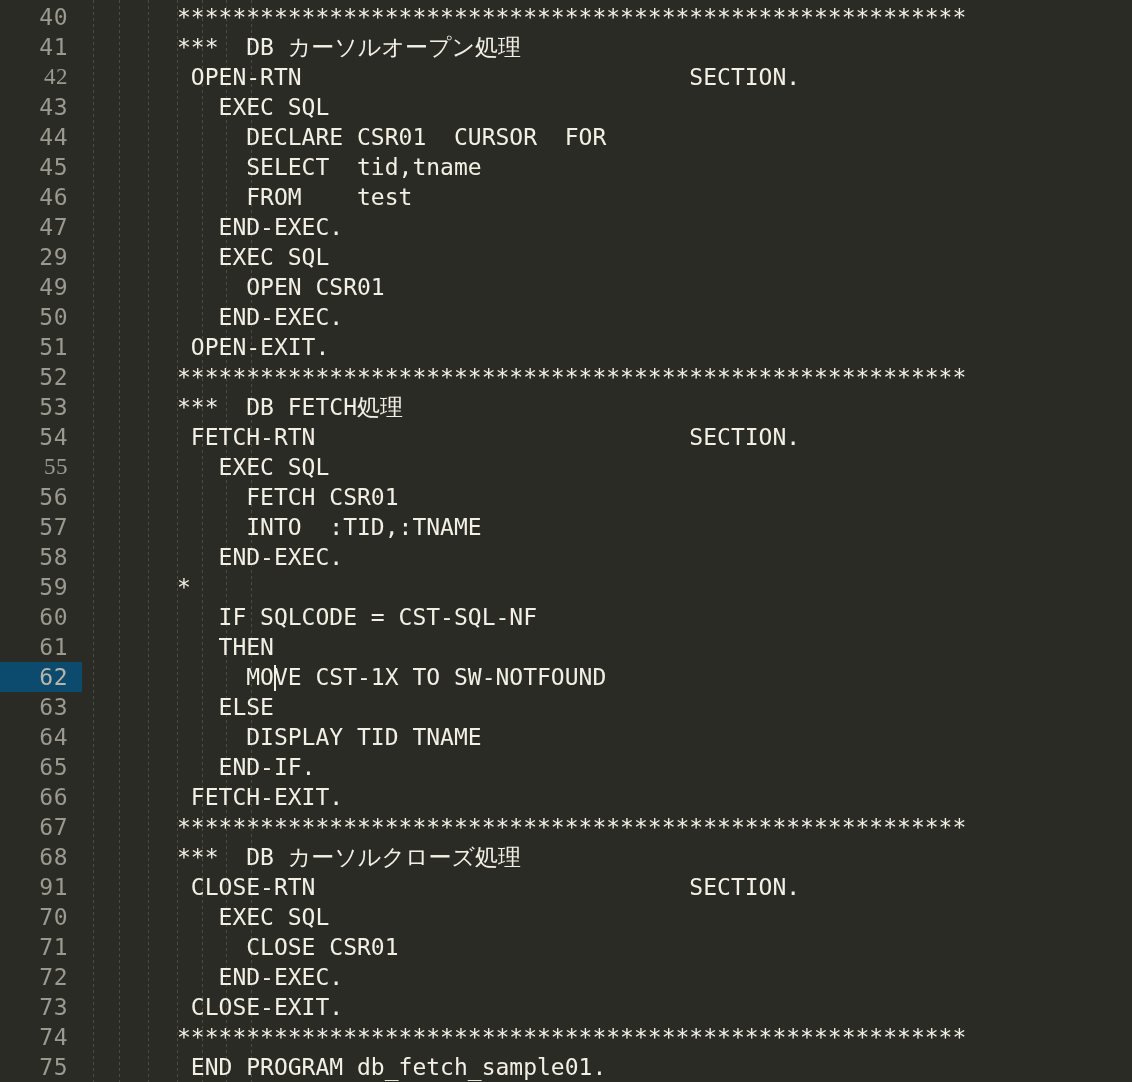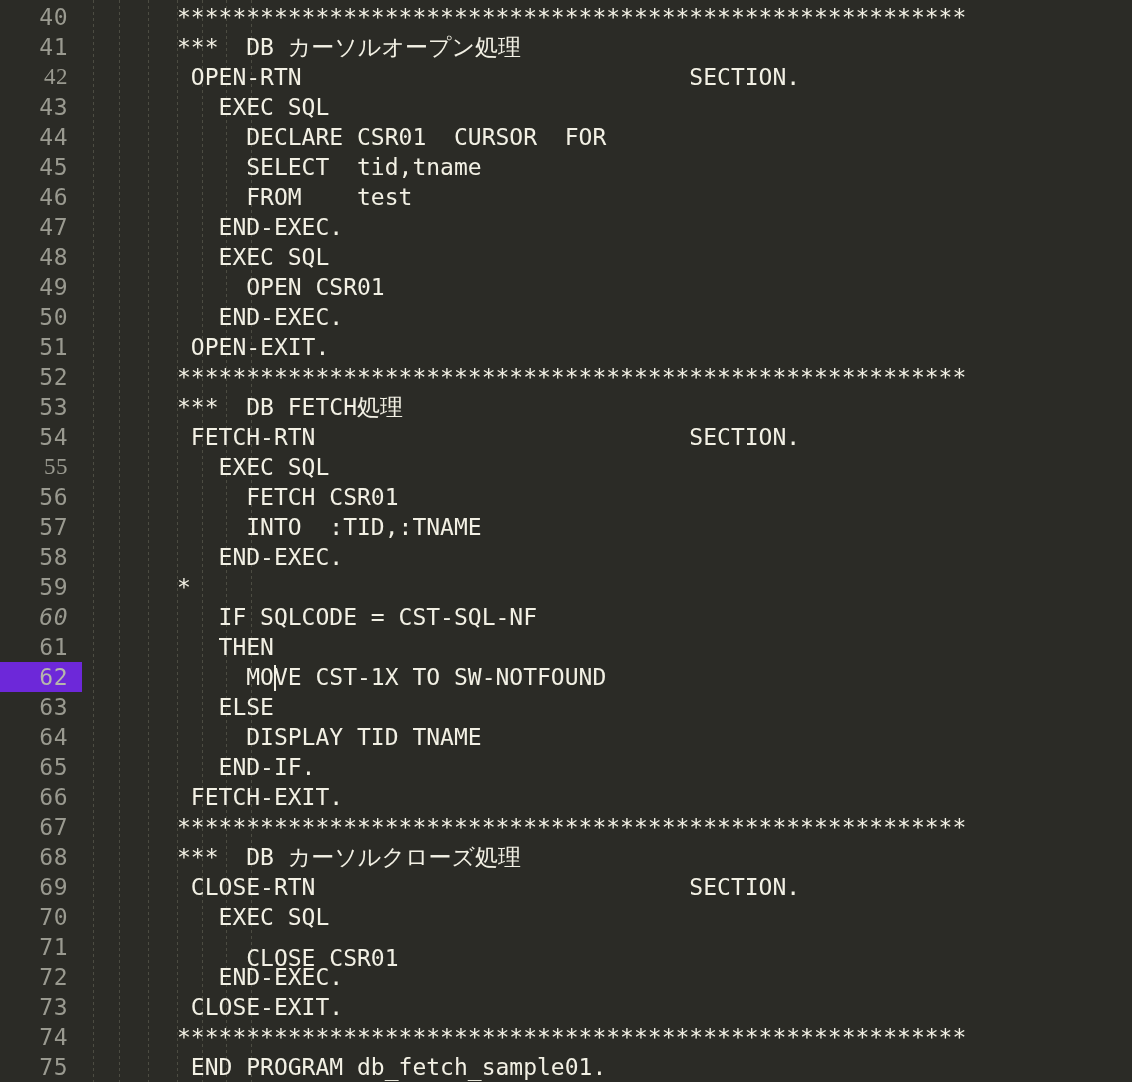--- a/index.html
+++ b/index.html
@@ -39,21 +39,21 @@
     line-height: 30px;
     text-align: right;
     padding-right: 14px;
     box-sizing: border-box;
     color: #9a9a90;
     font-size: 23px;
     font-family: "DejaVu Sans Mono", monospace;
     letter-spacing: 0.5px;
   }
   .gutter-line.active {
-    background: #6d28d9;
+    background: #0c4a6e;
     color: #b6b6ab;
     text-align: right;
   }
 
   
   #guides {
     position: absolute;
     top: 0;
     left: 0;
     width: 1132px;
@@ -117,42 +117,42 @@
 
   <div id="gutter">
       <div class="gutter-line" style="top: 2px;">40</div>
       <div class="gutter-line" style="top: 32px;">41</div>
       <div class="gutter-line" style="top: 62px; font-family: Liberation Serif, serif;">42</div>
       <div class="gutter-line" style="top: 92px;">43</div>
       <div class="gutter-line" style="top: 122px;">44</div>
       <div class="gutter-line" style="top: 152px;">45</div>
       <div class="gutter-line" style="top: 182px;">46</div>
       <div class="gutter-line" style="top: 212px;">47</div>
-      <div class="gutter-line" style="top: 242px;">48</div>
+      <div class="gutter-line" style="top: 242px;">29</div>
       <div class="gutter-line" style="top: 272px;">49</div>
       <div class="gutter-line" style="top: 302px;">50</div>
       <div class="gutter-line" style="top: 332px;">51</div>
       <div class="gutter-line" style="top: 362px;">52</div>
       <div class="gutter-line" style="top: 392px;">53</div>
       <div class="gutter-line" style="top: 422px;">54</div>
       <div class="gutter-line" style="top: 452px; font-family: Liberation Serif, serif;">55</div>
       <div class="gutter-line" style="top: 482px;">56</div>
       <div class="gutter-line" style="top: 512px;">57</div>
       <div class="gutter-line" style="top: 542px;">58</div>
       <div class="gutter-line" style="top: 572px;">59</div>
-      <div class="gutter-line" style="top: 602px; font-style: italic;">60</div>
+      <div class="gutter-line" style="top: 602px;">60</div>
       <div class="gutter-line" style="top: 632px;">61</div>
       <div class="gutter-line active" style="top: 662px;">62</div>
       <div class="gutter-line" style="top: 692px;">63</div>
       <div class="gutter-line" style="top: 722px;">64</div>
       <div class="gutter-line" style="top: 752px;">65</div>
       <div class="gutter-line" style="top: 782px;">66</div>
       <div class="gutter-line" style="top: 812px;">67</div>
       <div class="gutter-line" style="top: 842px;">68</div>
-      <div class="gutter-line" style="top: 872px;">69</div>
+      <div class="gutter-line" style="top: 872px;">91</div>
       <div class="gutter-line" style="top: 902px;">70</div>
       <div class="gutter-line" style="top: 932px;">71</div>
       <div class="gutter-line" style="top: 962px;">72</div>
       <div class="gutter-line" style="top: 992px;">73</div>
       <div class="gutter-line" style="top: 1022px;">74</div>
       <div class="gutter-line" style="top: 1052px;">75</div>
     </div>
 
   <div id="code">
       <div class="code-line" style="top: 2px;">*********************************************************</div>
@@ -179,21 +179,21 @@
       <div class="code-line" style="top: 632px;">   THEN</div>
       <div class="code-line" style="top: 662px;">     MOVE CST-1X TO SW-NOTFOUND</div>
       <div class="code-line" style="top: 692px;">   ELSE</div>
       <div class="code-line" style="top: 722px;">     DISPLAY TID TNAME</div>
       <div class="code-line" style="top: 752px;">   END-IF.</div>
       <div class="code-line" style="top: 782px;"> FETCH-EXIT.</div>
       <div class="code-line" style="top: 812px;">*********************************************************</div>
       <div class="code-line" style="top: 842px;">***  DB カーソルクローズ処理</div>
       <div class="code-line" style="top: 872px;"> CLOSE-RTN                           SECTION.</div>
       <div class="code-line" style="top: 902px;">   EXEC SQL</div>
-      <div class="code-line" style="top: 932px; margin-top: 11px;">     CLOSE CSR01</div>
+      <div class="code-line" style="top: 932px;">     CLOSE CSR01</div>
       <div class="code-line" style="top: 962px;">   END-EXEC.</div>
       <div class="code-line" style="top: 992px;"> CLOSE-EXIT.</div>
       <div class="code-line" style="top: 1022px;">*********************************************************</div>
       <div class="code-line" style="top: 1052px;"> END PROGRAM db_fetch_sample01.</div>
     </div>
 
   <div id="caret" style="top: 665px; left: 274.2px;"></div>
 
 </div>
 

